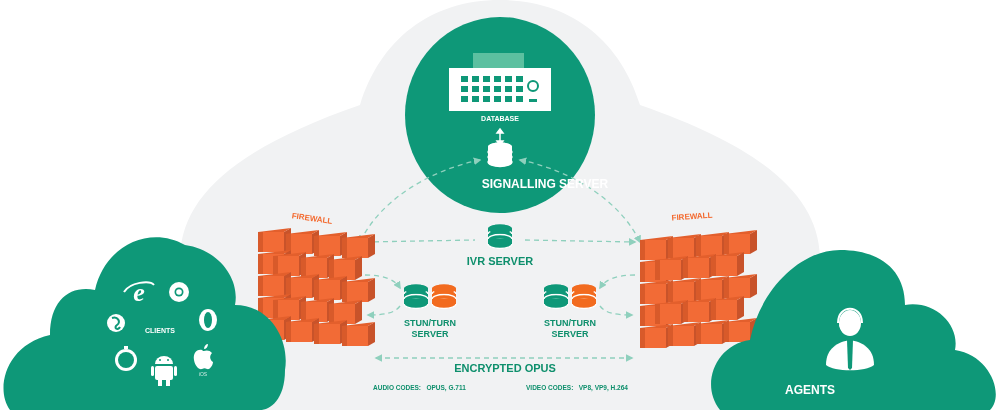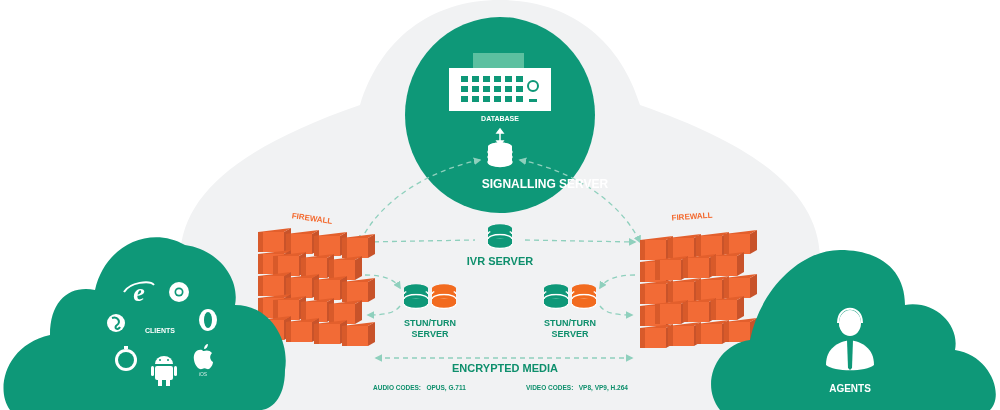--- a/index.html
+++ b/index.html
@@ -417,24 +417,24 @@
 
   <div class="lbl green center" style="left:430px;top:318px;font-size:9px;line-height:11px;">
     <div>STUN/TURN</div>
     <div>SERVER</div>
   </div>
   <div class="lbl green center" style="left:570px;top:318px;font-size:9px;line-height:11px;">
     <div>STUN/TURN</div>
     <div>SERVER</div>
   </div>
 
-  <div class="lbl green center" style="left:505px;top:362px;font-size:11px;">ENCRYPTED MEDIA</div>
+  <div class="lbl green center" style="left:505px;top:362px;font-size:11px;">ENCRYPTED OPUS</div>
   <div class="lbl green" style="left:373px;top:384px;font-size:6.5px;">
     <span>AUDIO CODES:</span>&nbsp;&nbsp;&nbsp;<span>OPUS, G.711</span>
   </div>
   <div class="lbl green" style="left:526px;top:384px;font-size:6.5px;">
     <span>VIDEO CODES:</span>&nbsp;&nbsp;&nbsp;<span>VP8, VP9, H.264</span>
   </div>
 
   <div class="lbl white center" style="left:160px;top:327px;font-size:7px;">CLIENTS</div>
   <div class="lbl white center" style="left:203px;top:371px;font-size:5px;font-weight:normal;opacity:.8;">iOS</div>
-  <div class="lbl white center" style="left:850px;top:383px;font-size:10px;">AGENTS</div>
+  <div class="lbl white center" style="left:810px;top:383px;font-size:12px;">AGENTS</div>
 </div>
 
 </body></html>

